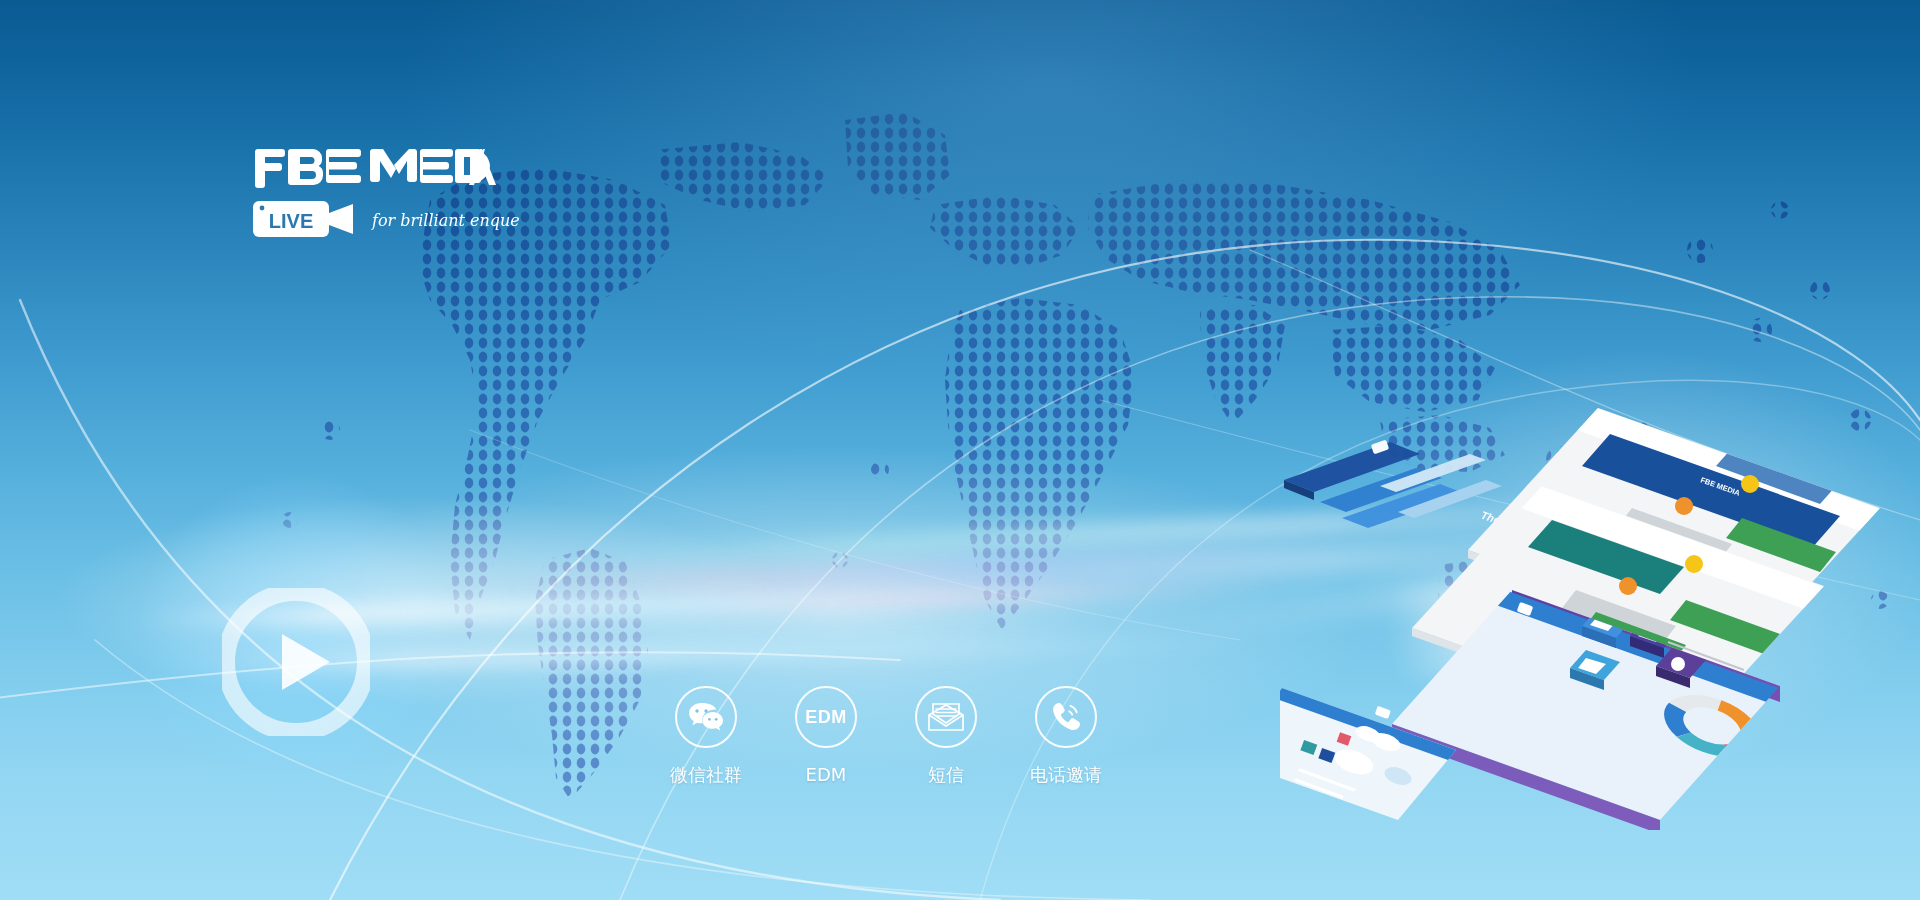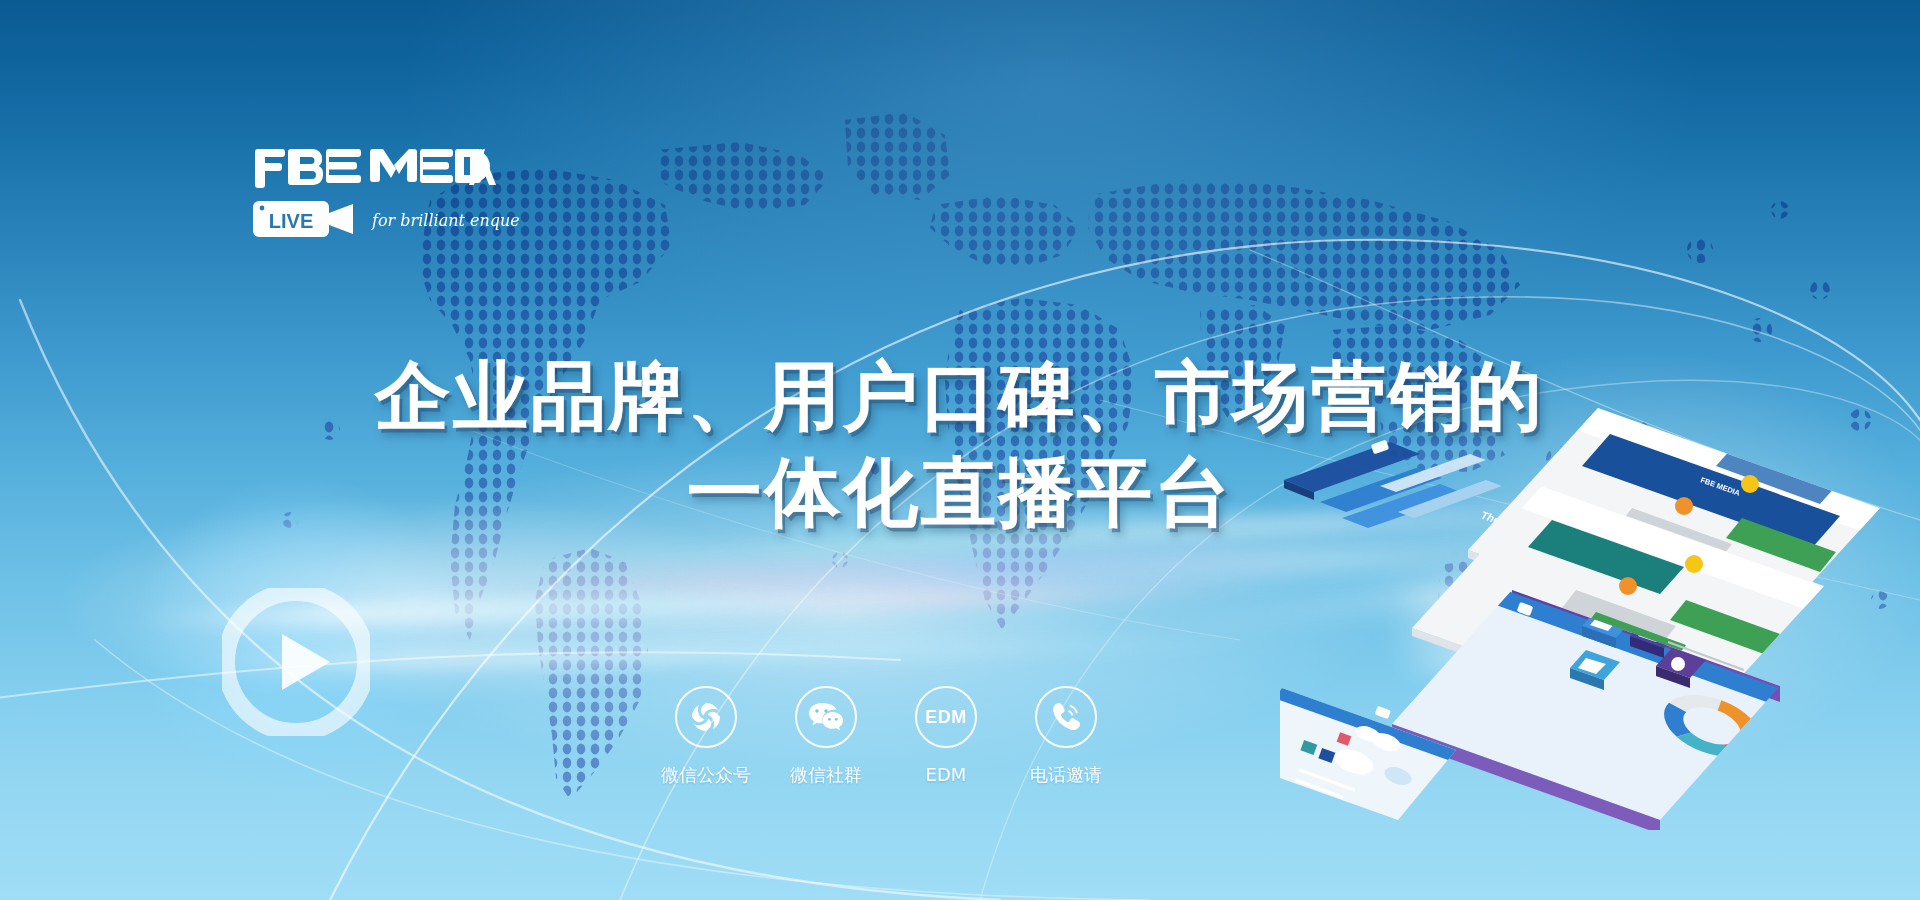--- a/index.html
+++ b/index.html
@@ -328,51 +328,36 @@
         </svg>
       </div>
       <div id="logo-tagline">
         <svg viewBox="0 0 150 32" xmlns="http://www.w3.org/2000/svg">
           <text x="2" y="23" font-family="DejaVu Serif, Liberation Serif, serif" font-size="16" font-style="italic" fill="#ffffff">for brilliant enquerers</text>
         </svg>
       </div>
     </div>
   </div>
 
-  <div id="headline">
-    <span class="headline-line">企业品牌、用户口碑、市场营销的</span>
-    <span class="headline-line">一体化直播平台</span>
-  </div>
 
   <div id="play-button">
     <svg viewBox="0 0 148 148" xmlns="http://www.w3.org/2000/svg">
       <defs>
         <radialGradient id="pbg" cx="50%" cy="50%" r="50%">
           <stop offset="0%" stop-color="#ffffff" stop-opacity=".92"></stop>
           <stop offset="100%" stop-color="#ffffff" stop-opacity=".72"></stop>
         </radialGradient>
       </defs>
       <circle cx="74" cy="74" r="70" fill="none" stroke="url(#pbg)" stroke-width="18" opacity=".85"></circle>
       <path d="M60 46 L108 74 L60 102 Z" fill="#ffffff" fill-opacity=".9"></path>
     </svg>
   </div>
 
   <div id="channels">
 
-    <div class="channel">
-      <div class="channel-icon">
-        <svg width="34" height="34" viewBox="0 0 34 34" xmlns="http://www.w3.org/2000/svg">
-          <path d="M17 3 a14 14 0 0 1 12 7 a10.5 10.5 0 0 0 -14.5 5.5 a7 7 0 0 1 -2 -8 A13.5 13.5 0 0 1 17 3 Z" fill="#fff"></path>
-          <path d="M31 17 a14 14 0 0 1 -7 12 a10.5 10.5 0 0 0 -5.5 -14.5 a7 7 0 0 1 8 -2 A13.5 13.5 0 0 1 31 17 Z" fill="#fff"></path>
-          <path d="M17 31 a14 14 0 0 1 -12 -7 a10.5 10.5 0 0 0 14.5 -5.5 a7 7 0 0 1 2 8 A13.5 13.5 0 0 1 17 31 Z" fill="#fff"></path>
-          <path d="M3 17 a14 14 0 0 1 7 -12 a10.5 10.5 0 0 0 5.5 14.5 a7 7 0 0 1 -8 2 A13.5 13.5 0 0 1 3 17 Z" fill="#fff"></path>
-        </svg>
-      </div>
-      <div class="channel-label">微信公众号</div>
-    </div>
 
     <div class="channel">
       <div class="channel-icon">
         <svg width="36" height="32" viewBox="0 0 36 32" xmlns="http://www.w3.org/2000/svg">
           <path d="M13.5 2 C6.6 2 1 6.6 1 12.2 c0 3.2 1.9 6.1 4.8 8 L4.4 24.3 l4.8 -2.5 c1.3 .35 2.7 .55 4.3 .55 c.4 0 .8 -.01 1.2 -.04 c-.35 -1 -.55 -2.05 -.55 -3.1 C14.15 13 19.9 8.5 27 8.5 c.5 0 1 .03 1.45 .08 C27 4.7 20.9 2 13.5 2 Z" fill="#fff"></path>
           <circle cx="9" cy="10" r="1.7" fill="#7ec2e4"></circle>
           <circle cx="18" cy="10" r="1.7" fill="#7ec2e4"></circle>
           <path d="M35 19.4 c0 -4.6 -4.6 -8.4 -10.3 -8.4 S14.4 14.8 14.4 19.4 c0 4.6 4.6 8.4 10.3 8.4 c1.2 0 2.4 -.17 3.5 -.48 l4 2.1 l-1.1 -3.4 c2.4 -1.55 3.9 -3.9 3.9 -6.62 Z" fill="#fff"></path>
           <circle cx="21.4" cy="18.3" r="1.4" fill="#7ec2e4"></circle>
           <circle cx="28.2" cy="18.3" r="1.4" fill="#7ec2e4"></circle>
@@ -381,20 +366,37 @@
       <div class="channel-label">微信社群</div>
     </div>
 
     <div class="channel">
       <div class="channel-icon">
         <span class="edm-text">EDM</span>
       </div>
       <div class="channel-label">EDM</div>
     </div>
 
+    <div class="channel">
+      <div class="channel-icon">
+        <svg width="38" height="30" viewBox="0 0 38 30" xmlns="http://www.w3.org/2000/svg">
+          <g fill="none" stroke="#fff" stroke-width="1.7" stroke-linejoin="round">
+            <path d="M2 13 L19 3 L36 13 L36 28 L2 28 Z"></path>
+            <path d="M2 13 L19 24 L36 13"></path>
+          </g>
+          <g stroke="#fff" stroke-width="1.4" stroke-linecap="round">
+            <path d="M9 7 H29"></path>
+              <path d="M9 10.5 H29"></path>
+              <path d="M9 14 H29"></path>
+          </g>
+          <path d="M6 2 L32 2 L32 12 L19 21 L6 12 Z" fill="none" stroke="#fff" stroke-width="1.7"></path>
+        </svg>
+      </div>
+      <div class="channel-label">短信</div>
+    </div>
 
 
     <div class="channel">
       <div class="channel-icon">
         <svg width="34" height="34" viewBox="0 0 34 34" xmlns="http://www.w3.org/2000/svg">
           <path d="M7 4 c2.3 -1.6 4.5 -1.2 5.6 .6 l2.6 4.2 c.9 1.5 .5 2.9 -.9 3.9 l-2 1.4 c-.5 .4 -.6 .9 -.3 1.5 c1.3 2.6 3.6 5 6.3 6.4 c.6 .3 1.1 .2 1.5 -.3 l1.5 -2 c1 -1.4 2.4 -1.8 3.9 -.9 l4.2 2.6 c1.8 1.1 2.2 3.3 .6 5.6 c-1.8 2.6 -5 3.6 -8.6 2.4 C14 27.4 6.6 20 4.6 12.6 C3.4 9 4.4 5.8 7 4 Z" fill="#fff"></path>
           <g fill="none" stroke="#fff" stroke-width="1.9" stroke-linecap="round">
             <path d="M21.5 5.8 a10.5 10.5 0 0 1 6.2 6.6"></path>
             <path d="M20.2 11.3 a5.6 5.6 0 0 1 3 3.3"></path>
           </g>

